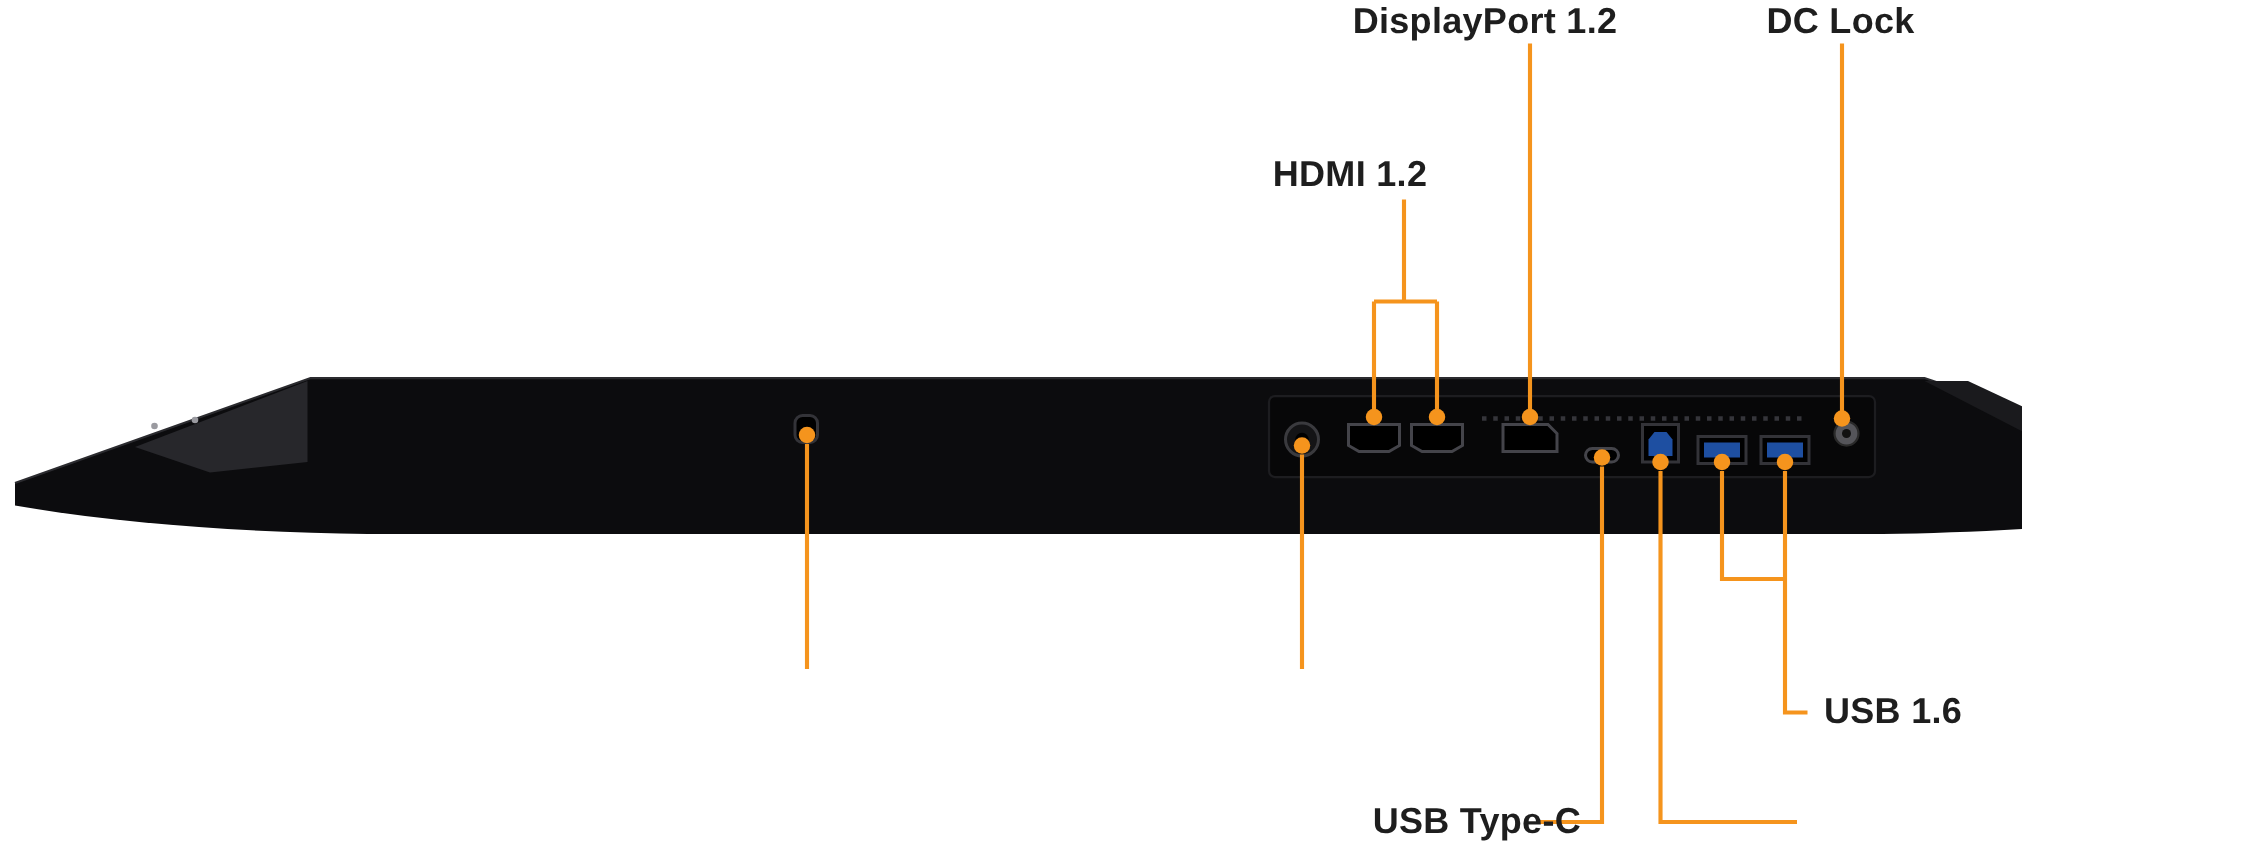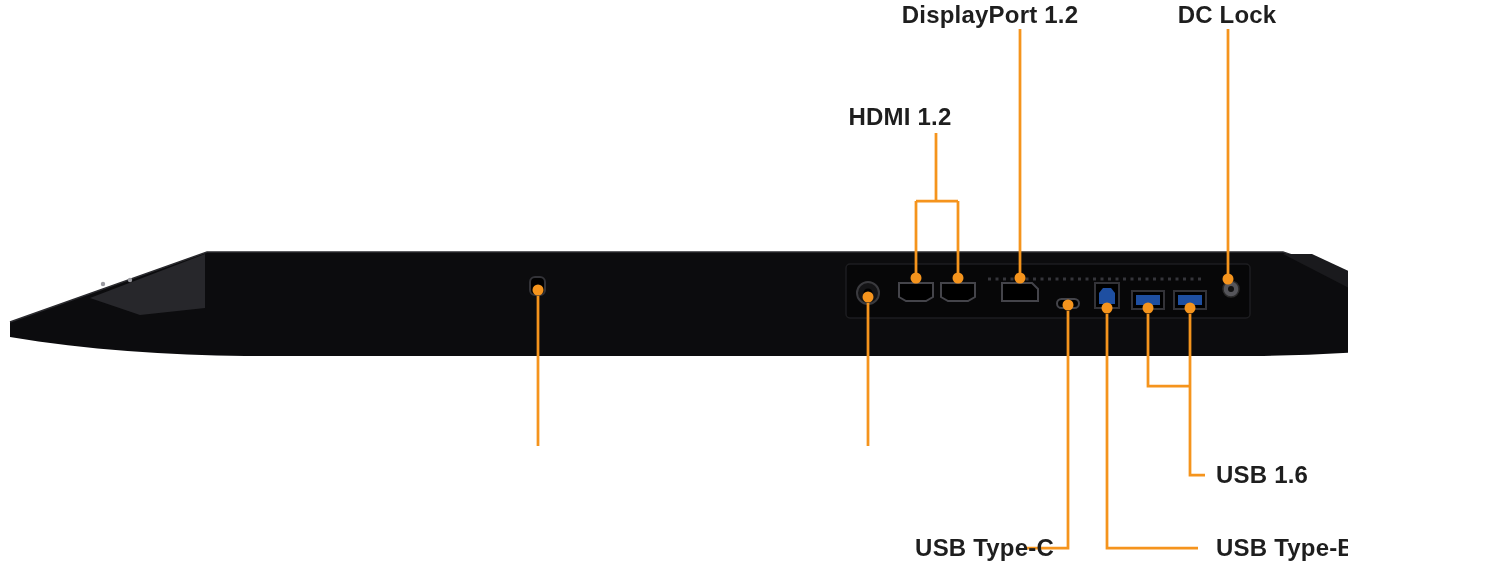--- a/index.html
+++ b/index.html
@@ -120,17 +120,16 @@
   <div class="label" style="left:990px; top:15px; transform:translate(-50%,-50%);">DisplayPort 1.2</div>
 
   <div class="label" style="left:1227px; top:15px; transform:translate(-50%,-50%);">DC Lock</div>
 
   <div class="label" style="left:900px; top:117px; transform:translate(-50%,-50%);">HDMI 1.2</div>
 
 
 
   <div class="label" style="left:1016px; top:548px; transform:translate(-100%,-50%);margin-left:38px;">USB Type-C</div>
 
-  <div class="label" style="left:1216px; top:548px; transform:translate(0,-50%);">USB Type-B</div>
 
   <div class="label" style="left:1216px; top:475px; transform:translate(0,-50%);">USB 1.6</div>
 
 </div>
 
 </body></html>

